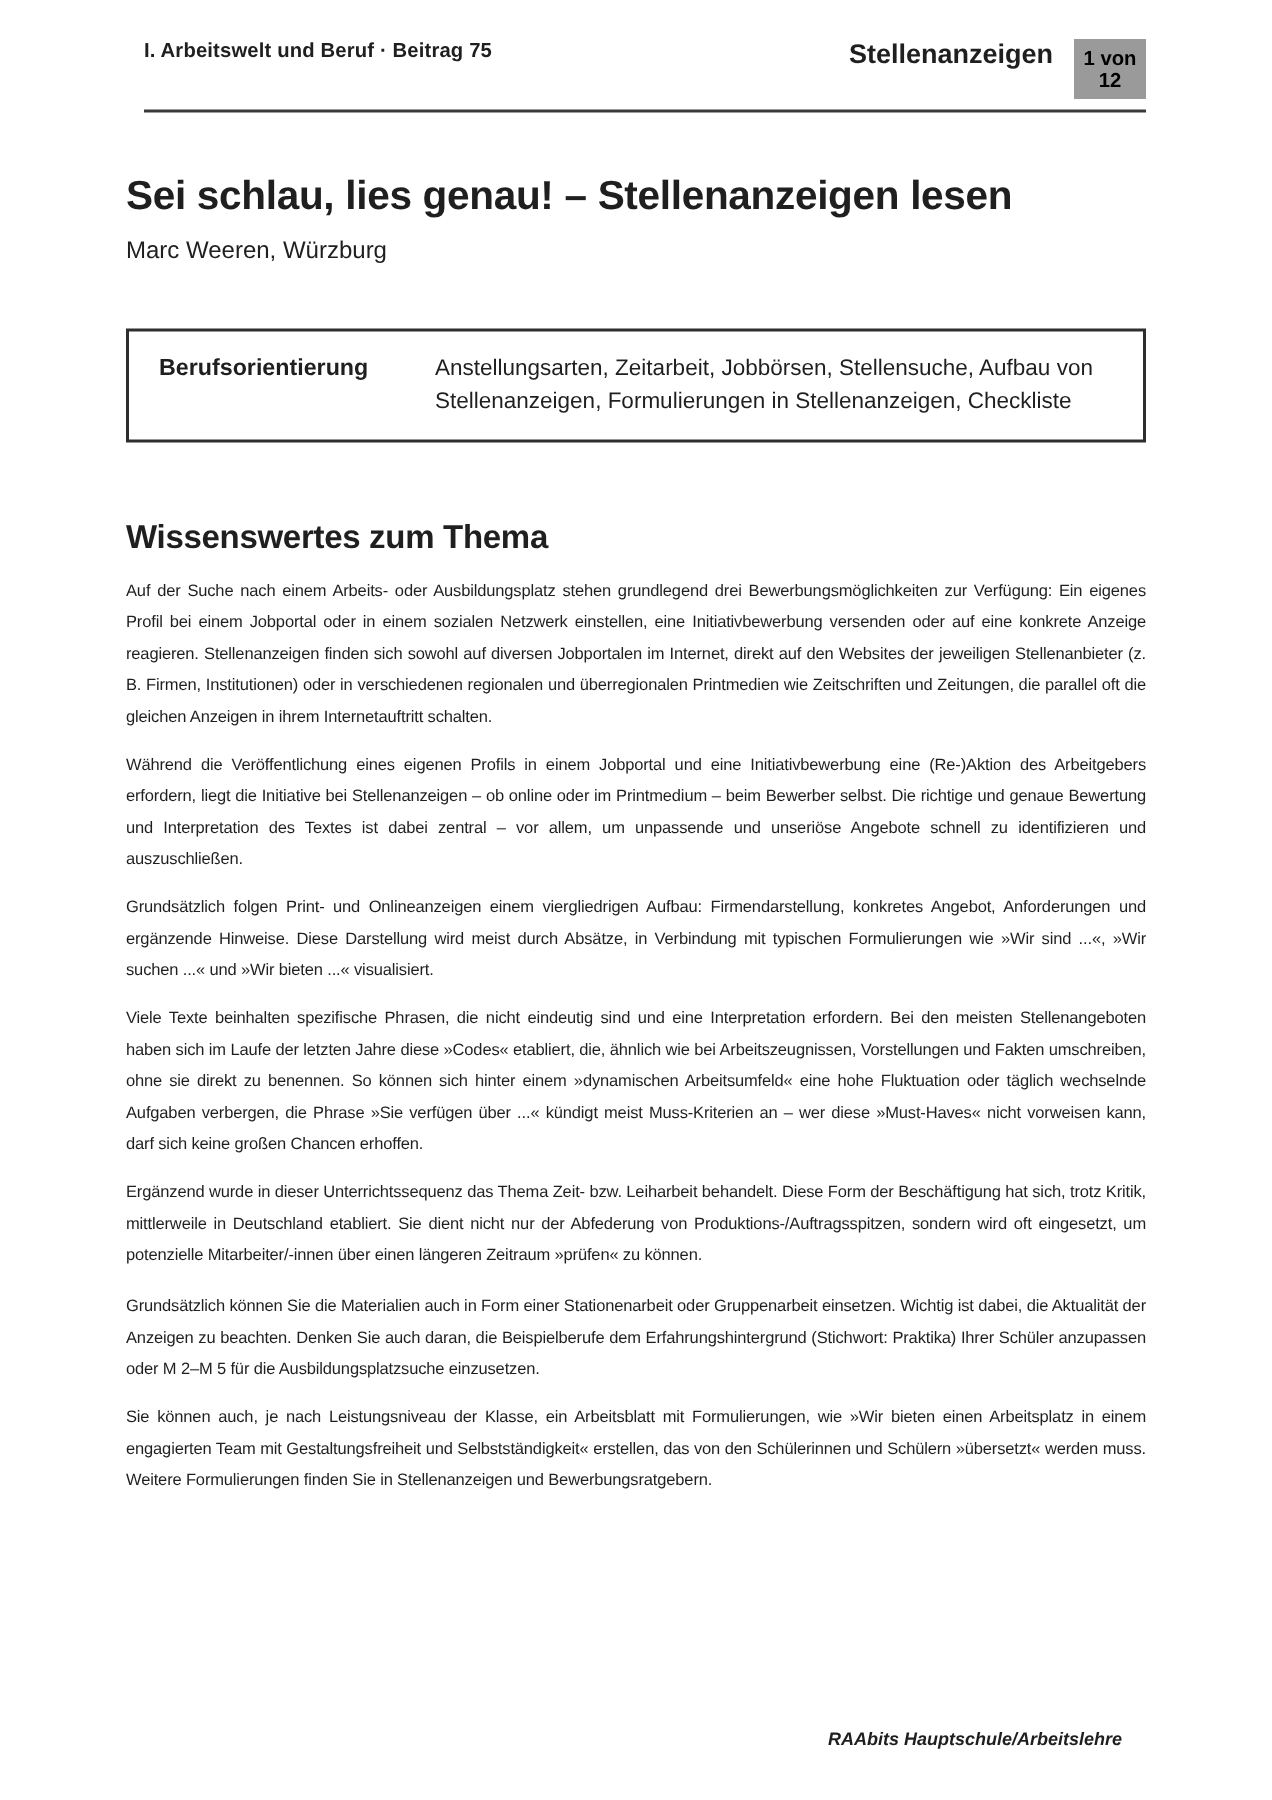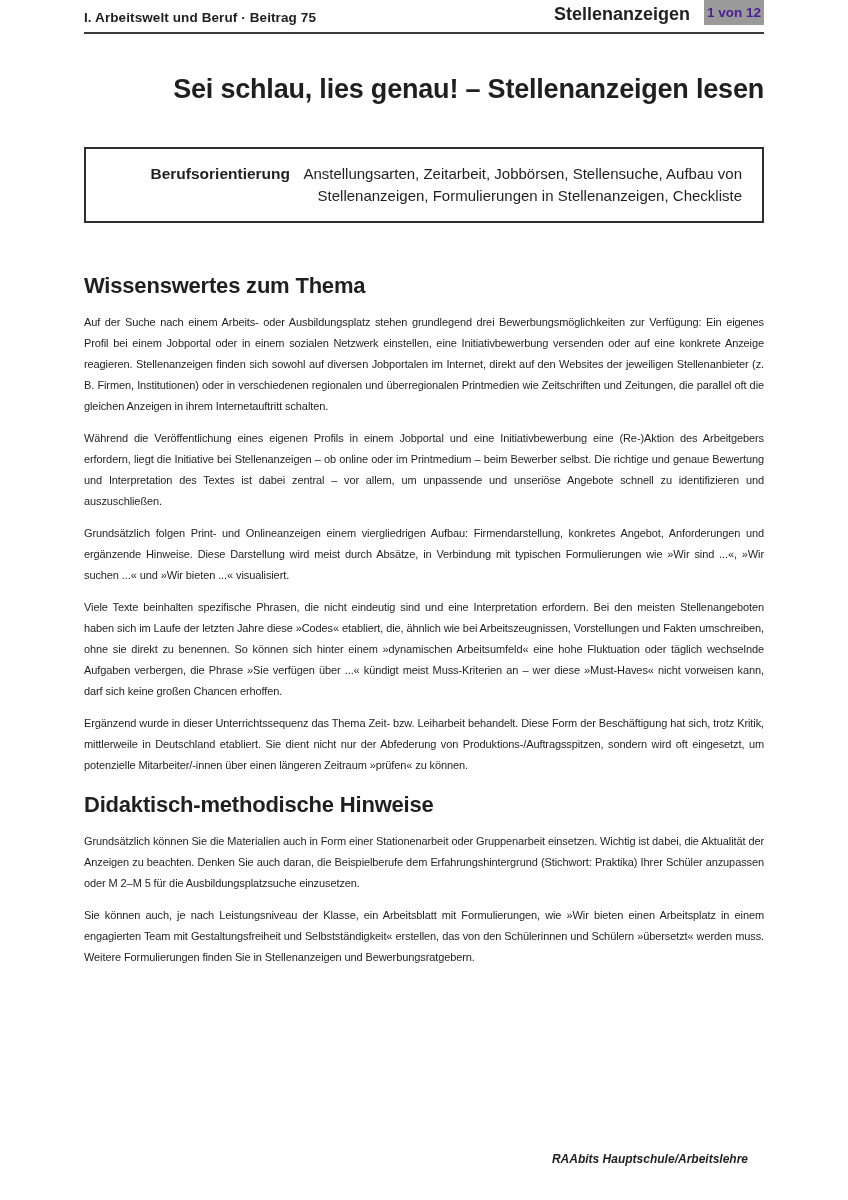--- a/index.html
+++ b/index.html
@@ -9,44 +9,44 @@
     width:848px; height:1200px;
     margin:0 auto;
     background:#ffffff;
     font-family:"Liberation Sans", sans-serif;
     color:#1f1f1f;
     padding:0 84px;
     overflow:hidden;
   }
   
   .header {
-    display:flex; align-items:flex-end;
-    padding-bottom:7px;
+    display:flex; align-items:flex-start;
+    padding-top:26px; padding-bottom:7px;
     border-bottom:2px solid #3a3a3a;
+    margin-left:12px;
   }
   .header-left { flex:1; font-size:13.5px; font-weight:700; letter-spacing:0.1px; }
   .header-right { font-size:18px; font-weight:700; margin-right:14px; }
   .page-badge {
     display:inline-block;
-    background:#9a9a9a; color:#4c1d95;
+    background:#9a9a9a; color:#000000;
     font-size:13.5px; font-weight:700;
-    width:60px; text-align:center;
+    width:48px; text-align:center;
     padding:5px 0;
   }
   
-  .doc-title { margin-top:40px; font-size:27px; font-weight:700; letter-spacing:-0.2px;text-align:right; }
+  .doc-title { margin-top:40px; font-size:27px; font-weight:700; letter-spacing:-0.2px; }
   .doc-author { margin-top:13px; font-size:16px; }
   
   .info-box {
     margin-top:42px;
     border:2px solid #2e2e2e;
     display:flex;
     padding:14px 20px 14px 20px;
     align-items:flex-start;
-    text-align:right;
   }
   .info-box-label { width:184px; flex-shrink:0; font-weight:700; font-size:15.5px; padding-top:2px; }
   .info-box-text { font-size:15px; line-height:22px; }
   
   .section-heading { font-size:22px; font-weight:700; letter-spacing:-0.2px; }
   .section-heading.first { margin-top:50px; }
   .section-heading.second { margin-top:16px; }
   .body-par {
     margin-top:11px;
     font-size:11px;
@@ -68,36 +68,36 @@
 
 <div class="page">
 
   <div class="header">
     <div class="header-left">I. Arbeitswelt und Beruf · Beitrag 75</div>
     <div class="header-right">Stellenanzeigen</div>
     <div class="page-badge">1 von 12</div>
   </div>
 
   <h1 class="doc-title">Sei schlau, lies genau! – Stellenanzeigen lesen</h1>
+  <div class="doc-author">Marc Weeren, Würzburg</div>
 
   <div class="info-box">
     <div class="info-box-label">Berufsorientierung</div>
     <div class="info-box-text">Anstellungsarten, Zeitarbeit, Jobbörsen, Stellensuche, Aufbau von Stellenanzeigen, Formulierungen in Stellenanzeigen, Checkliste</div>
   </div>
 
   <div class="section">
     <h2 class="section-heading first">Wissenswertes zum Thema</h2>
     <p class="body-par">Auf der Suche nach einem Arbeits- oder Ausbildungsplatz stehen grundlegend drei Bewerbungsmöglichkeiten zur Verfügung: Ein eigenes Profil bei einem Jobportal oder in einem sozialen Netzwerk einstellen, eine Initiativbewerbung versenden oder auf eine konkrete Anzeige reagieren. Stellenanzeigen finden sich sowohl auf diversen Jobportalen im Internet, direkt auf den Websites der jeweiligen Stellenanbieter (z. B. Firmen, Institutionen) oder in verschiedenen regionalen und überregionalen Printmedien wie Zeitschriften und Zeitungen, die parallel oft die gleichen Anzeigen in ihrem Internetauftritt schalten.</p>
     <p class="body-par">Während die Veröffentlichung eines eigenen Profils in einem Jobportal und eine Initiativbewerbung eine (Re-)Aktion des Arbeitgebers erfordern, liegt die Initiative bei Stellenanzeigen – ob online oder im Printmedium – beim Bewerber selbst. Die richtige und genaue Bewertung und Interpretation des Textes ist dabei zentral – vor allem, um unpassende und unseriöse Angebote schnell zu identifizieren und auszuschließen.</p>
     <p class="body-par">Grundsätzlich folgen Print- und Onlineanzeigen einem viergliedrigen Aufbau: Firmendarstellung, konkretes Angebot, Anforderungen und ergänzende Hinweise. Diese Darstellung wird meist durch Absätze, in Verbindung mit typischen Formulierungen wie »Wir sind ...«, »Wir suchen ...« und »Wir bieten ...« visualisiert.</p>
     <p class="body-par">Viele Texte beinhalten spezifische Phrasen, die nicht eindeutig sind und eine Interpretation erfordern. Bei den meisten Stellenangeboten haben sich im Laufe der letzten Jahre diese »Codes« etabliert, die, ähnlich wie bei Arbeitszeugnissen, Vorstellungen und Fakten umschreiben, ohne sie direkt zu benennen. So können sich hinter einem »dynamischen Arbeitsumfeld« eine hohe Fluktuation oder täglich wechselnde Aufgaben verbergen, die Phrase »Sie verfügen über ...« kündigt meist Muss-Kriterien an – wer diese »Must-Haves« nicht vorweisen kann, darf sich keine großen Chancen erhoffen.</p>
     <p class="body-par">Ergänzend wurde in dieser Unterrichtssequenz das Thema Zeit- bzw. Leiharbeit behandelt. Diese Form der Beschäftigung hat sich, trotz Kritik, mittlerweile in Deutschland etabliert. Sie dient nicht nur der Abfederung von Produktions-/Auftragsspitzen, sondern wird oft eingesetzt, um potenzielle Mitarbeiter/-innen über einen längeren Zeitraum »prüfen« zu können.</p>
   </div>
 
   <div class="section">
-    <h2 class="section-heading second">Didaktisch-methodische Hinweise</h2>
     <p class="body-par">Grundsätzlich können Sie die Materialien auch in Form einer Stationenarbeit oder Gruppenarbeit einsetzen. Wichtig ist dabei, die Aktualität der Anzeigen zu beachten. Denken Sie auch daran, die Beispielberufe dem Erfahrungshintergrund (Stichwort: Praktika) Ihrer Schüler anzupassen oder M 2–M 5 für die Ausbildungsplatzsuche einzusetzen.</p>
     <p class="body-par">Sie können auch, je nach Leistungsniveau der Klasse, ein Arbeitsblatt mit Formulierungen, wie »Wir bieten einen Arbeitsplatz in einem engagierten Team mit Gestaltungsfreiheit und Selbstständigkeit« erstellen, das von den Schülerinnen und Schülern »übersetzt« werden muss. Weitere Formulierungen finden Sie in Stellenanzeigen und Bewerbungsratgebern.</p>
   </div>
 
   <div class="footer">RAAbits Hauptschule/Arbeitslehre</div>
 
 </div>
 
 </body></html>

